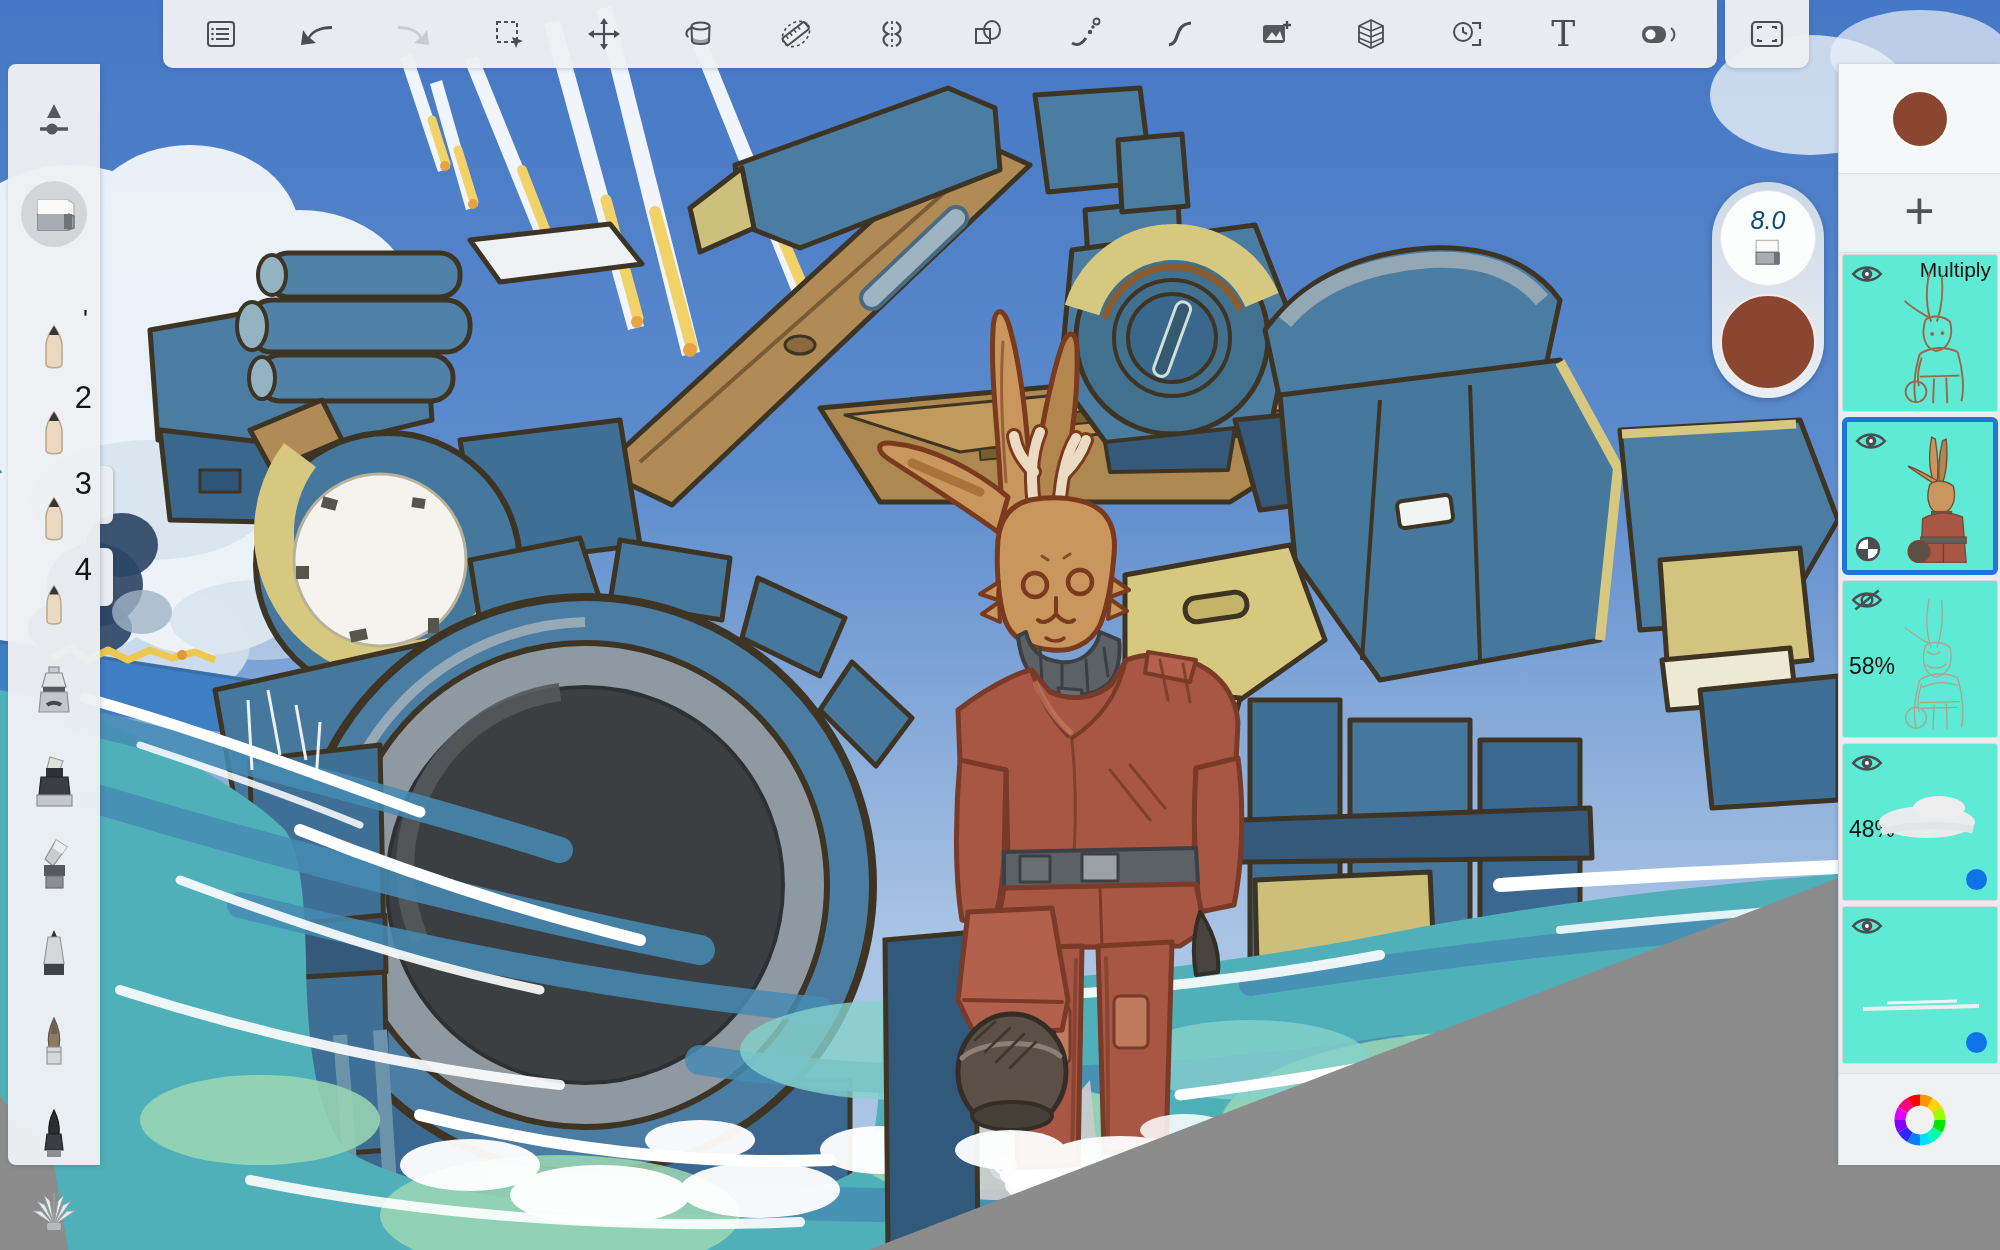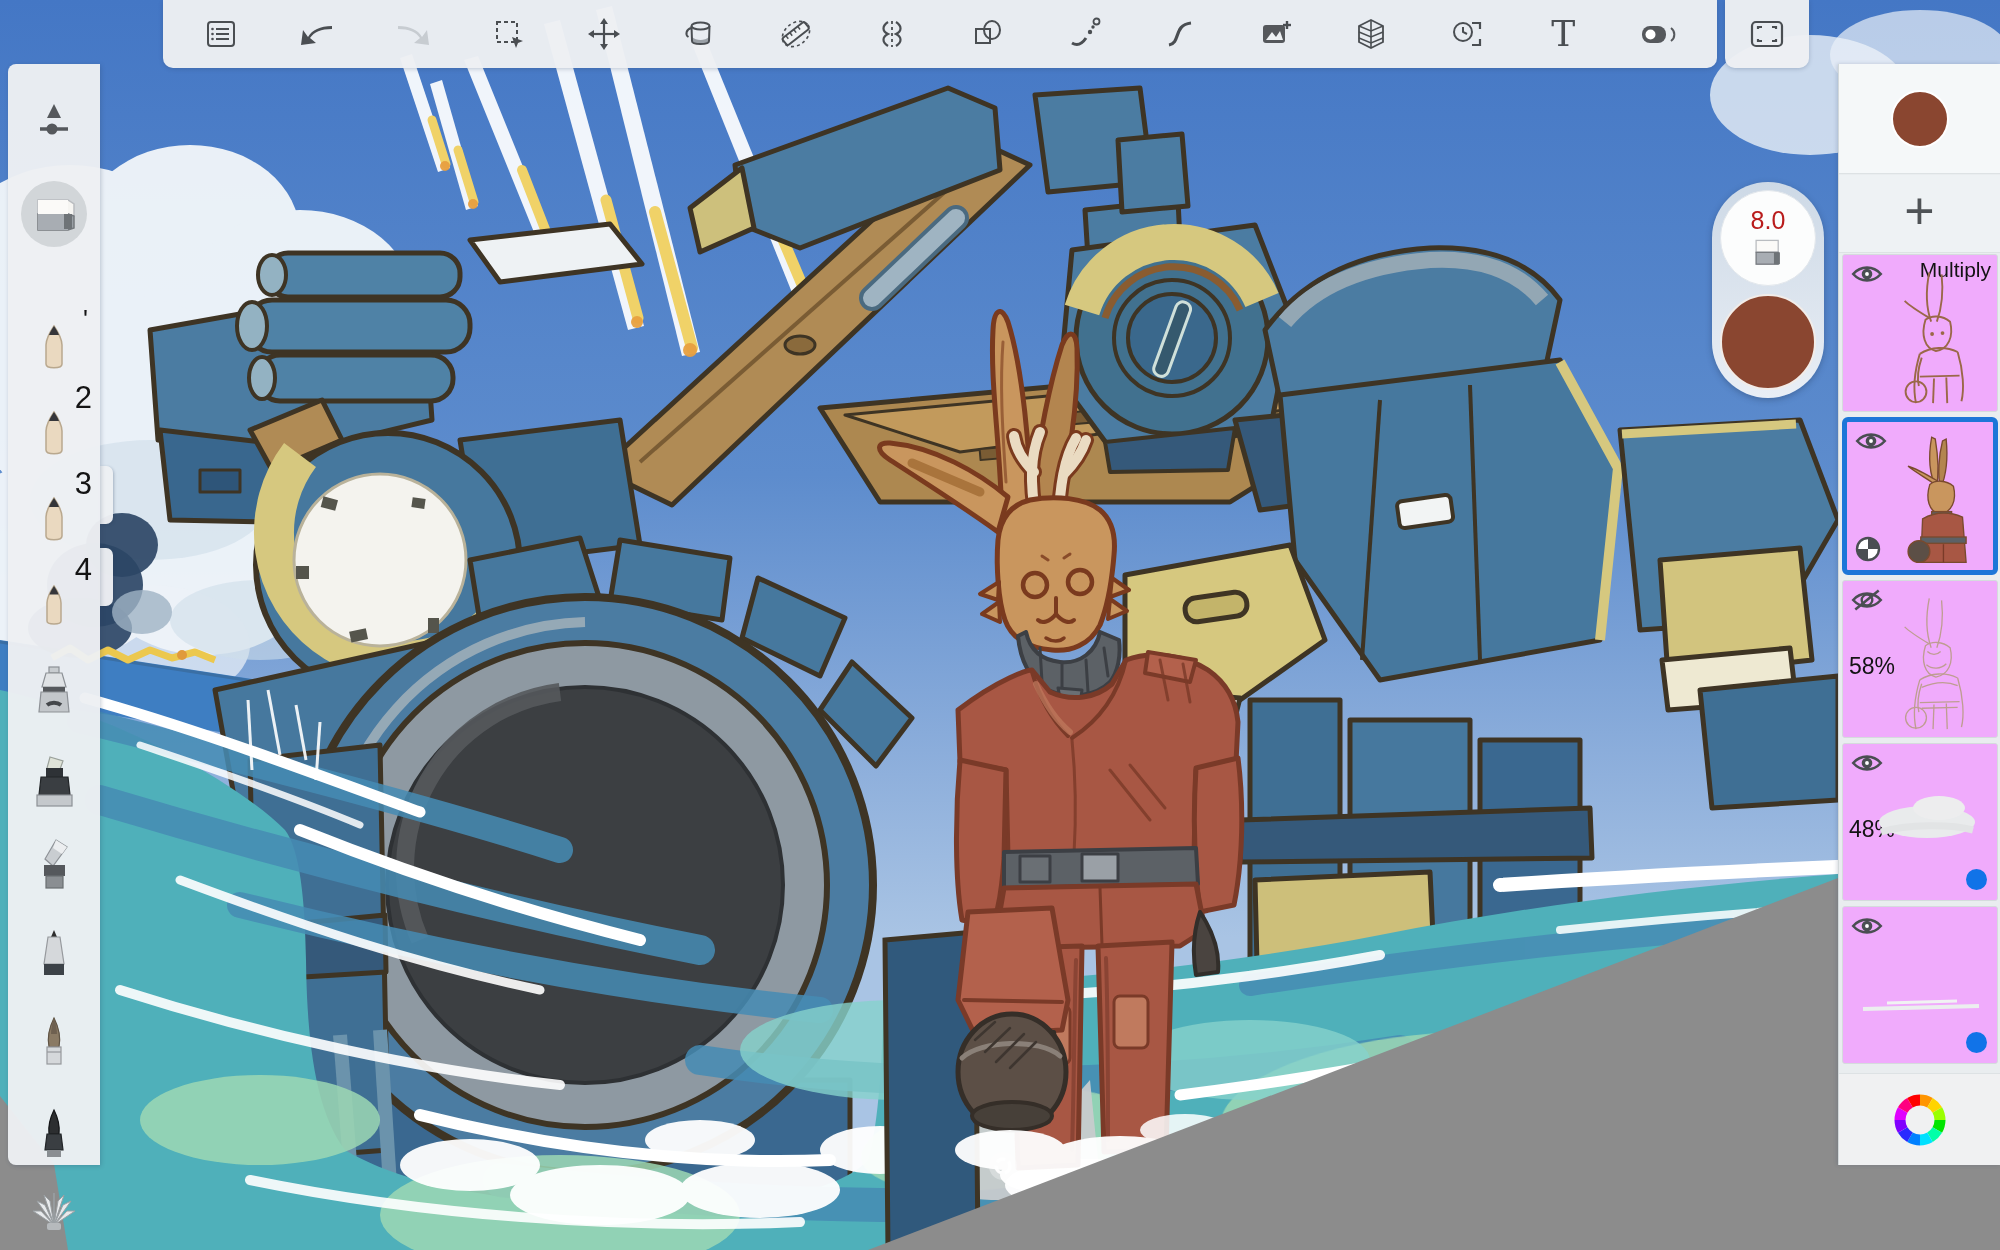--- a/index.html
+++ b/index.html
@@ -34,34 +34,34 @@
   .tool-label { position:absolute; font-size:31px; color:#141414; z-index:2; }
   .side-tab { position:absolute; left:100px; width:13px; height:58px; background:rgba(237,240,243,.97);
     border-radius:0 7px 7px 0; box-shadow:1px 1px 3px rgba(40,60,90,.3); z-index:19; cursor:pointer; }
 
   
   .size-widget { position:absolute; left:1712px; top:182px; width:112px; height:216px;
     background:linear-gradient(180deg,#cdd9e6,#e9eef5); border-radius:56px;
     box-shadow:0 2px 6px rgba(30,50,80,.35); z-index:18; }
   .size-circle { position:absolute; left:8px; top:8px; width:96px; height:96px; border-radius:50%;
     background:#fcfdfd; border:1px solid #e2e7ec; display:flex; flex-direction:column; align-items:center; justify-content:center; cursor:pointer; }
-  .size-value { font-size:25px; color:#b91c1c; margin-bottom:2px; }
+  .size-value { font-size:25px; color:#0c4a6e; margin-bottom:2px;font-style:italic; }
   .color-circle { position:absolute; left:8px; top:112px; width:96px; height:96px; border-radius:50%;
     background:#8a4630; border:2px solid #f2ece8; cursor:pointer; }
 
   
   .layers-panel { position:absolute; left:1838px; top:64px; width:162px; height:1101px;
     background:#e9edef; border-left:1px solid #d2d8da; box-shadow:-1px 0 4px rgba(40,60,90,.2); z-index:20; }
   .swatch-section { position:absolute; left:0; top:0; width:100%; height:110px; background:#f5f8f9;
     border-bottom:1px solid #dde2e4; display:flex; align-items:center; justify-content:center; }
   .cur-color { width:58px; height:58px; border-radius:50%; background:#8a4630; border:2px solid #fff; cursor:pointer; }
   .add-section { position:absolute; left:0; top:111px; width:100%; height:78px; background:#eef2f4;
     border-bottom:1px solid #dde2e4; display:flex; align-items:center; justify-content:center; cursor:pointer; }
   .add-label { font-size:52px; font-weight:300; color:#4f5356; line-height:1; margin-top:-6px; }
-  .layer-row { position:absolute; left:3px; width:156px; height:158px; background:#f0abfc;
+  .layer-row { position:absolute; left:3px; width:156px; height:158px; background:#5eead4;
     border:1px solid #d5dbdd; border-radius:3px; cursor:pointer; }
   .layer-row.selected { border:5px solid #1d76d8; border-radius:6px; }
   .eye { position:absolute; left:7px; top:7px; width:34px; height:24px; cursor:pointer; }
   .blend-label { position:absolute; top:3px; right:6px; font-size:21px; color:#131313; }
   .opacity-label { position:absolute; left:6px; top:72px; font-size:23px; color:#131313; }
   .thumb { position:absolute; left:36px; top:8px; }
   .thumb-wide { position:absolute; left:4px; top:6px; }
   .blue-dot { position:absolute; right:10px; bottom:10px; width:21px; height:21px; border-radius:50%; background:#1173e8; cursor:pointer; }
   .checker { position:absolute; left:8px; bottom:8px; cursor:pointer; }
   .wheel-section { position:absolute; left:0; top:1009px; width:100%; height:92px; background:#f0f1f2;

